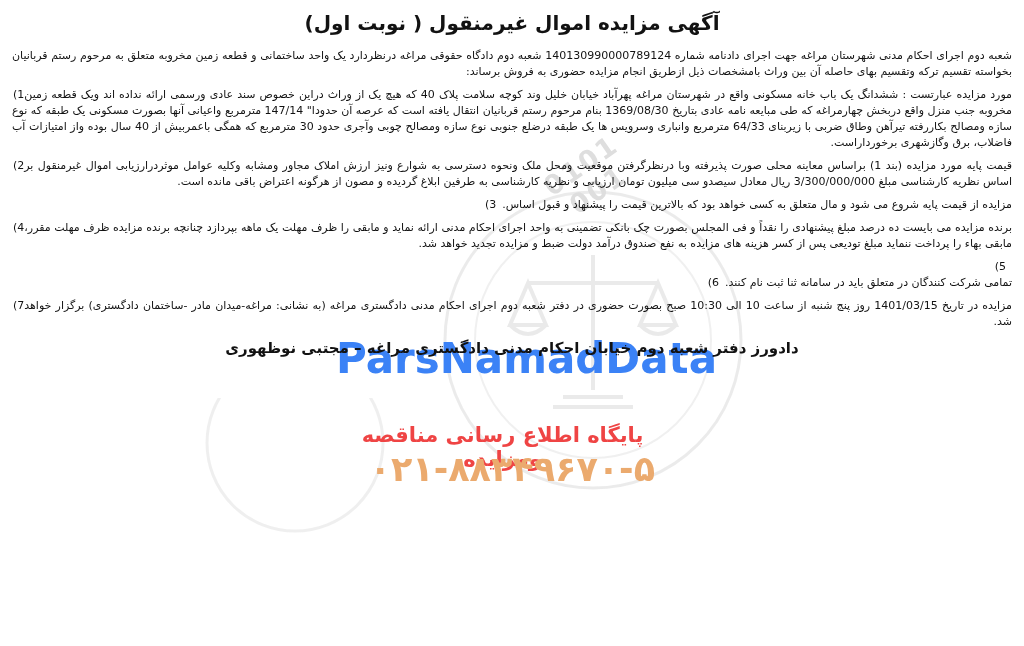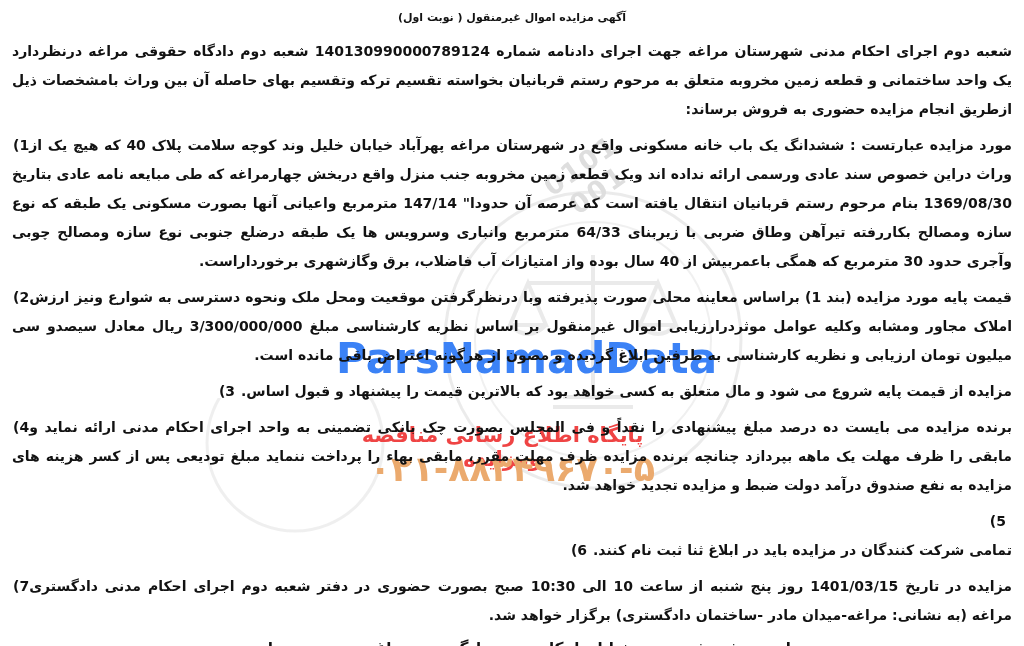--- a/index.html
+++ b/index.html
@@ -35,28 +35,27 @@
     direction:ltr;text-align:right;
     font-size:35px;font-weight:bold;color:#ebaa6e;letter-spacing:3px;
   }
   
   .doc{
     position:relative;z-index:2;
     direction:rtl;
     padding:8px 12px 0 12px;
   }
   .title{
-    text-align:center;font-weight:bold;font-size:11px;
+    text-align:center;font-weight:bold;font-size:20px;
     margin:3px 0 13px 0;
   }
   .para{
-    font-size:14px;line-height:29px;
+    font-size:11px;line-height:16px;
     text-align:justify;
     margin:0 0 7px 0;
-    font-weight:bold;
   }
   .fit{
     width:fit-content;
     text-align:right;
   }
   .pnum{
     float:left;
     direction:ltr;unicode-bidi:bidi-override;
     padding-left:1px;
   }
@@ -129,21 +128,21 @@
     <span class="pnum" dir="ltr">(4</span>
     <span>برنده مزایده می بایست ده درصد مبلغ پیشنهادی را نقداً و فی المجلس بصورت چک بانکی تضمینی به واحد اجرای احکام مدنی ارائه نماید و مابقی را ظرف مهلت یک ماهه بپردازد چنانچه برنده مزایده ظرف مهلت مقرر، مابقی بهاء را پرداخت ننماید مبلغ تودیعی پس از کسر هزینه های مزایده به نفع صندوق درآمد دولت ضبط و مزایده تجدید خواهد شد.</span>
   </div>
 
   <div class="para fit">
     <span class="pnum" dir="ltr">(5</span>
   </div>
 
   <div class="para fit">
     <span class="pnum" dir="ltr">(6</span>
-    <span>تمامی شرکت کنندگان در مزایده باید در ابلاغ ثنا ثبت نام کنند.</span>
+    <span>تمامی شرکت کنندگان در متعلق باید در سامانه ثنا ثبت نام کنند.</span>
   </div>
 
   <div class="para">
     <span class="pnum" dir="ltr">(7</span>
     <span>مزایده در تاریخ 1401/03/15 روز پنج شنبه از ساعت 10 الی 10:30 صبح بصورت حضوری در دفتر شعبه دوم اجرای احکام مدنی دادگستری مراغه (به نشانی: مراغه-میدان مادر -ساختمان دادگستری) برگزار خواهد شد.</span>
   </div>
 
   <div class="signature">دادورز دفتر شعبه دوم خیابان احکام مدنی دادگستری مراغه – مجتبی نوظهوری</div>
 </div>
 

